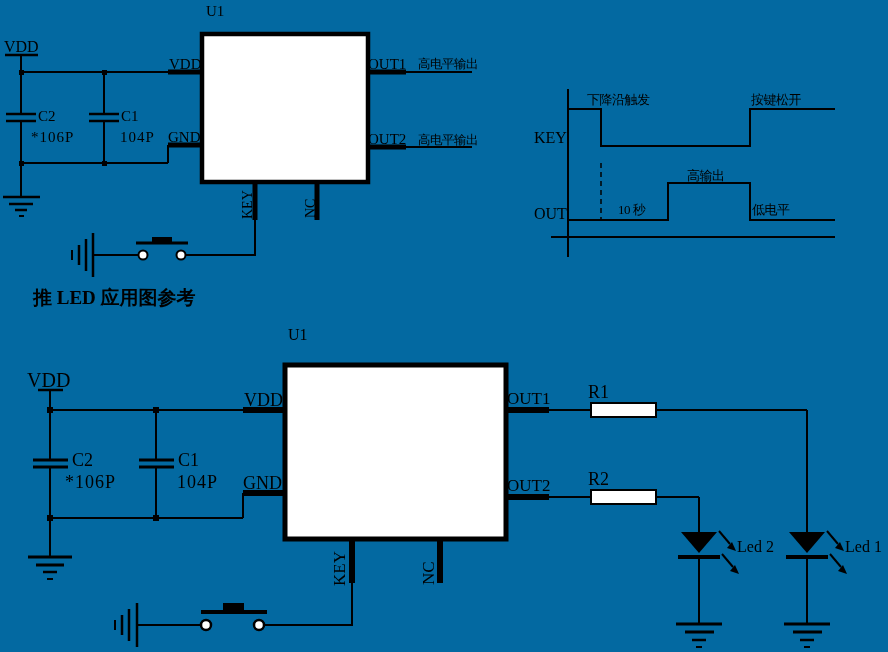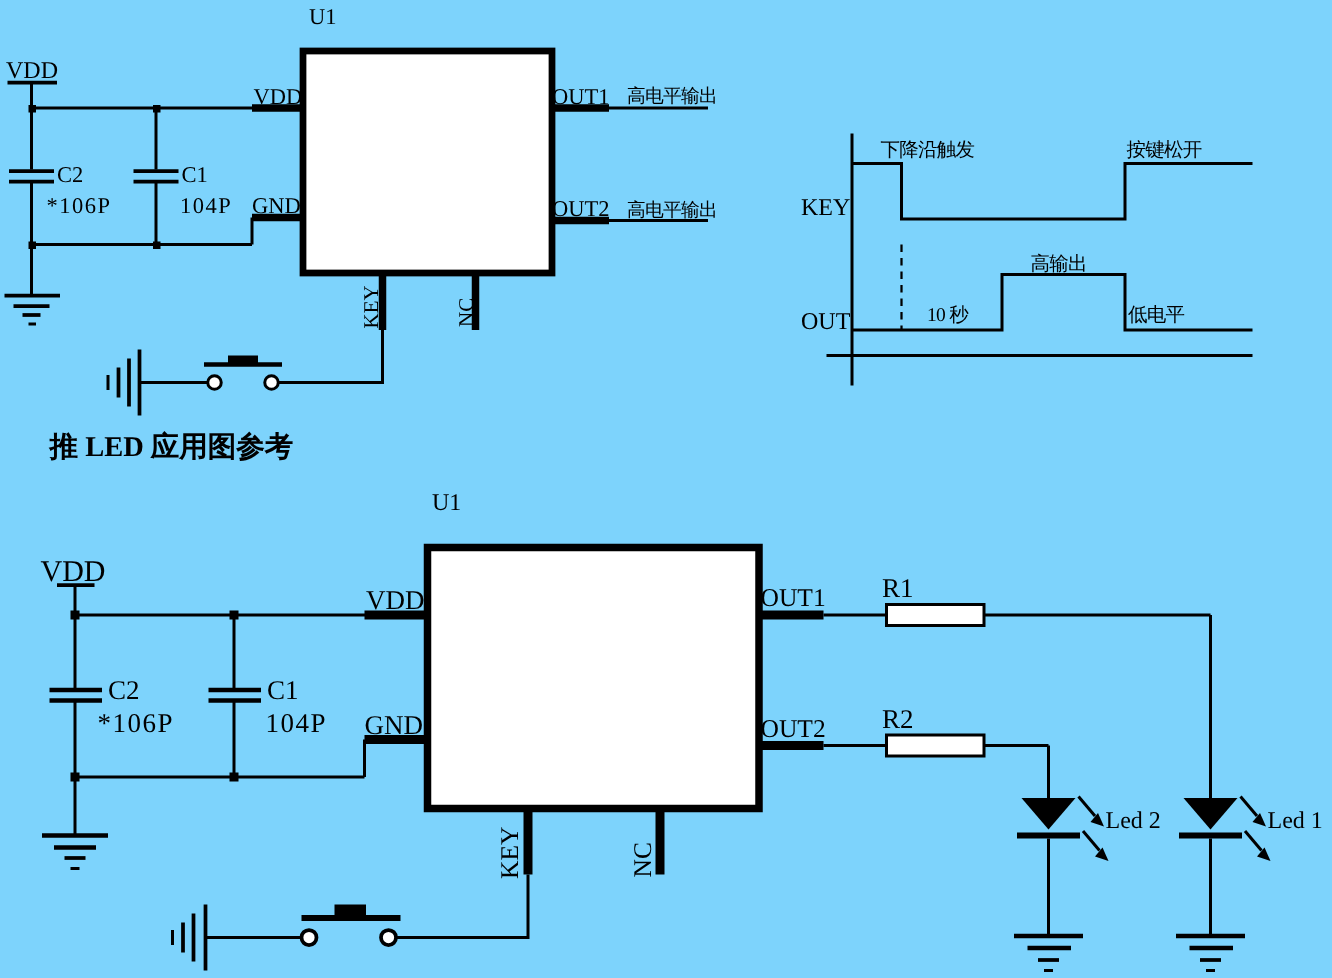--- a/index.html
+++ b/index.html
@@ -1,16 +1,16 @@
 <!DOCTYPE html>
 <html><head>
 <meta charset="utf-8">
 <style>
   html,body{margin:0;padding:0;background:#ffffff;}
-  #stage{position:relative;width:888px;height:652px;background:#7dd3fc;overflow:hidden;
+  #stage{position:relative;width:888px;height:652px;background:#0369a1;overflow:hidden;
          font-family:"Liberation Serif","DejaVu Serif",serif;}
   svg{position:absolute;left:0;top:0;}
   svg text{fill:#000;font-family:"Liberation Serif","DejaVu Serif",serif;}
   .cjk{letter-spacing:-0.5px;}
 </style>
 </head>
 <body>
 
 <div id="stage">
 <svg width="888" height="652" viewBox="0 0 888 652">

